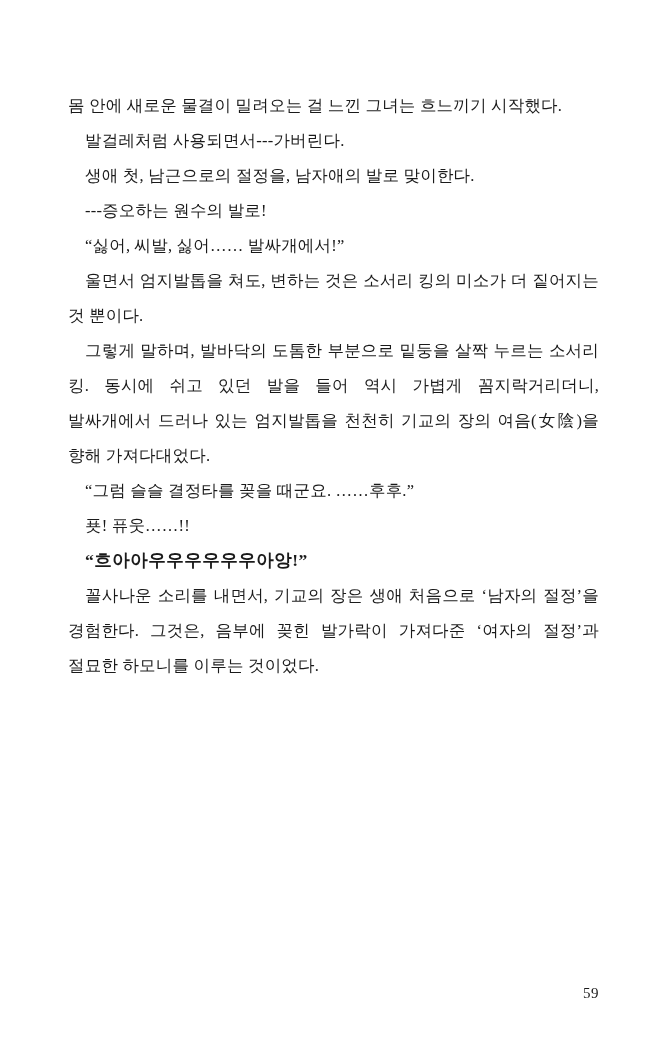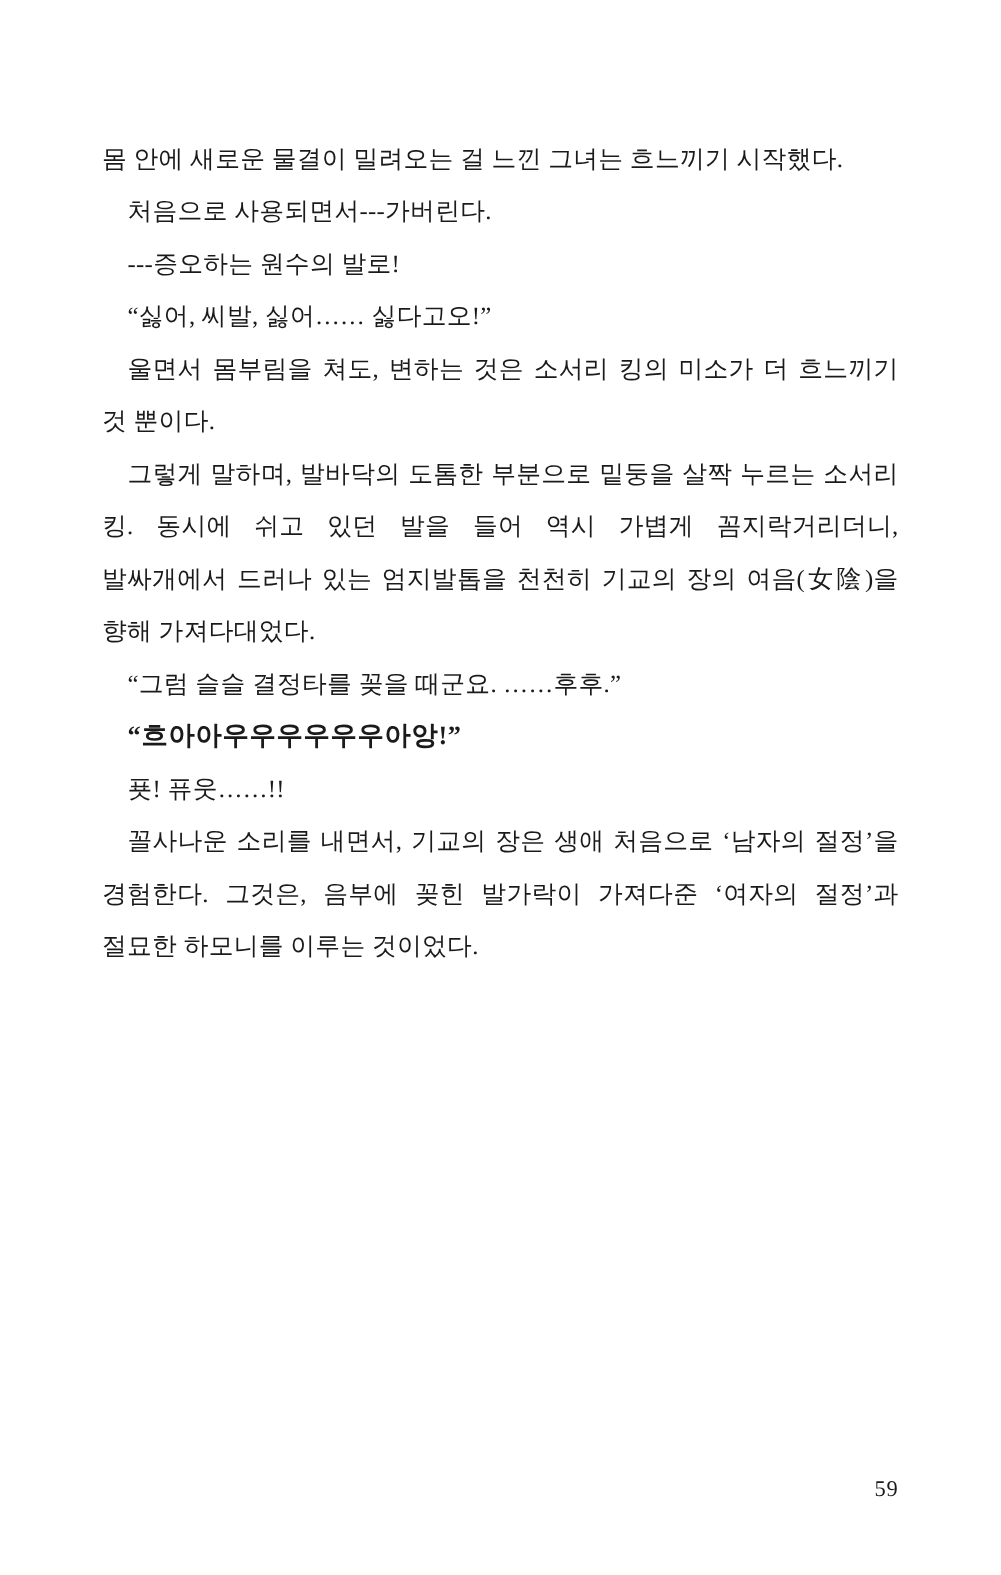--- a/index.html
+++ b/index.html
@@ -54,24 +54,25 @@
     letter-spacing: 0.5px;
     margin-top: 40px;
   }
 </style>
 </head>
 <body>
 
 <div class="page">
   <div class="body-text">
     <p class="para">몸 안에 새로운 물결이 밀려오는 걸 느낀 그녀는 흐느끼기 시작했다.</p>
-    <p class="para indent">처음으로 사용되면서---가버린다.</p>
+    <p class="para indent">발걸레처럼 사용되면서---가버린다.</p>
+    <p class="para indent">생애 첫, 남근으로의 절정을, 남자애의 발로 맞이한다.</p>
     <p class="para indent">---증오하는 원수의 발로!</p>
-    <p class="para indent">“싫어, 씨발, 싫어…… 싫다고오!”</p>
-    <p class="para indent">울면서 몸부림을 쳐도, 변하는 것은 소서리 킹의 미소가 더 흐느끼기 것 뿐이다.</p>
+    <p class="para indent">“싫어, 씨발, 싫어…… 발싸개에서!”</p>
+    <p class="para indent">울면서 엄지발톱을 쳐도, 변하는 것은 소서리 킹의 미소가 더 짙어지는 것 뿐이다.</p>
     <p class="para indent">그렇게 말하며, 발바닥의 도톰한 부분으로 밑둥을 살짝 누르는 소서리 킹. 동시에 쉬고 있던 발을 들어 역시 가볍게 꼼지락거리더니, 발싸개에서 드러나 있는 엄지발톱을 천천히 기교의 장의 여음(女陰)을 향해 가져다대었다.</p>
     <p class="para indent">“그럼 슬슬 결정타를 꽂을 때군요. ……후후.”</p>
+    <p class="para indent">푯! 퓨웃……!!</p>
     <p class="para shout">“흐아아우우우우우우아앙!”</p>
-    <p class="para indent">푯! 퓨웃……!!</p>
     <p class="para indent">꼴사나운 소리를 내면서, 기교의 장은 생애 처음으로 ‘남자의 절정’을 경험한다. 그것은, 음부에 꽂힌 발가락이 가져다준 ‘여자의 절정’과 절묘한 하모니를 이루는 것이었다.</p>
   </div>
   <div class="page-number">59</div>
 </div>
 
 </body></html>

